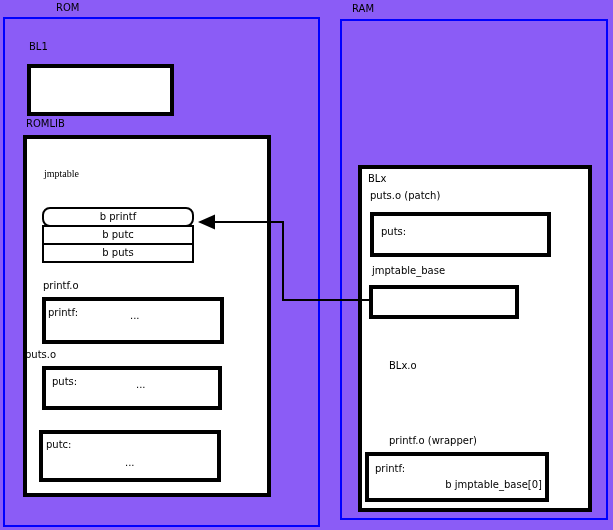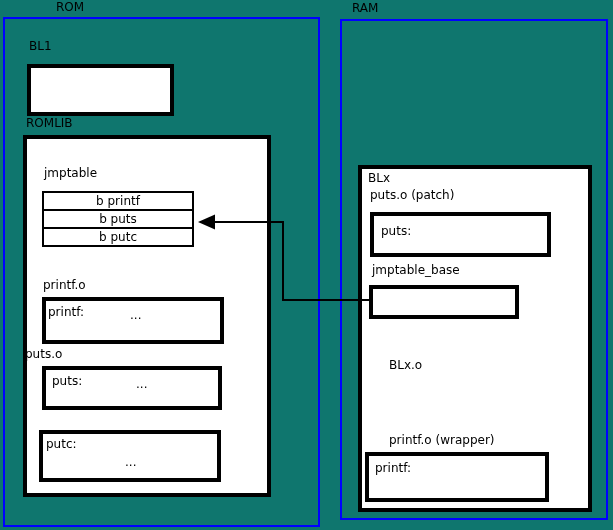--- a/index.html
+++ b/index.html
@@ -1,54 +1,54 @@
 <!DOCTYPE html>
 <html><head>
 <meta charset="utf-8">
 <style>
   html,body{margin:0;padding:0;background:#ffffff;}
   .canvas{
     position:relative;
     width:613px;height:530px;
-    background:#0f766e;
+    background:#8b5cf6;
     font-family:"DejaVu Sans","Liberation Sans",sans-serif;
-    font-size:12px;color:#000000;
+    font-size:10px;color:#000000;
     overflow:hidden;
   }
   .lbl{position:absolute;white-space:nowrap;line-height:13px;}
   .frame{position:absolute;border:2px solid #0000ff;background:transparent;}
   .bbox{position:absolute;border:4px solid #000000;background:#ffffff;box-sizing:content-box;}
   .jmptable{position:absolute;}
   .jrow{
     position:relative;border:2px solid #000000;background:#ffffff;
     height:16px;line-height:16px;text-align:center;margin-top:-2px;
   }
-  .jrow:first-child{margin-top:0;}
+  .jrow:first-child{margin-top:16px;border-radius:8px;}
   .sym{position:absolute;white-space:nowrap;line-height:13px;}
   .overlay{position:absolute;left:0;top:0;z-index:6;pointer-events:none;}
 </style>
 </head>
 <body>
 
 <div class="canvas">
 
   <div class="lbl" style="left:56px;top:1px;">ROM</div>
   <div class="frame" style="left:3px;top:17px;width:313px;height:506px;"></div>
 
   <div class="lbl" style="left:29px;top:40px;">BL1</div>
   <div class="bbox" style="left:27px;top:64px;width:139px;height:44px;"></div>
 
   <div class="lbl" style="left:26px;top:117px;">ROMLIB</div>
   <div class="bbox" style="left:23px;top:135px;width:240px;height:354px;"></div>
 
-  <div class="lbl" style="left:44px;top:167px;">jmptable</div>
+  <div class="lbl" style="left:44px;top:167px;font-family:Liberation Serif, serif;">jmptable</div>
   <div class="jmptable" style="left:42px;top:191px;width:152px;">
     <div class="jrow">b printf</div>
+    <div class="jrow">b putc</div>
     <div class="jrow">b puts</div>
-    <div class="jrow">b putc</div>
   </div>
 
   <div class="lbl" style="left:43px;top:279px;">printf.o</div>
   <div class="bbox" style="left:42px;top:297px;width:174px;height:39px;">
     <span class="sym" style="left:2px;top:5px;">printf:</span>
     <span class="sym" style="left:84px;top:8px;">...</span>
   </div>
 
   <div class="lbl" style="left:25px;top:348px;">puts.o</div>
   <div class="bbox" style="left:42px;top:366px;width:172px;height:36px;">
@@ -74,20 +74,21 @@
   </div>
 
   <div class="lbl" style="left:372px;top:264px;">jmptable_base</div>
   <div class="bbox" style="left:369px;top:285px;width:142px;height:26px;"></div>
 
   <div class="lbl" style="left:389px;top:359px;">BLx.o</div>
 
   <div class="lbl" style="left:389px;top:434px;">printf.o (wrapper)</div>
   <div class="bbox" style="left:365px;top:452px;width:176px;height:42px;">
     <span class="sym" style="left:6px;top:6px;">printf:</span>
+    <span class="sym" style="right:3px;top:22px;">b jmptable_base[0]</span>
   </div>
 
   <svg class="overlay" width="613" height="530" viewBox="0 0 613 530">
     <polyline points="369,300 283,300 283,222 213,222" fill="none" stroke="#000000" stroke-width="2"></polyline>
     <polygon points="198,222 215,214.5 215,229.5" fill="#000000"></polygon>
   </svg>
 
 </div>
 
 </body></html>

